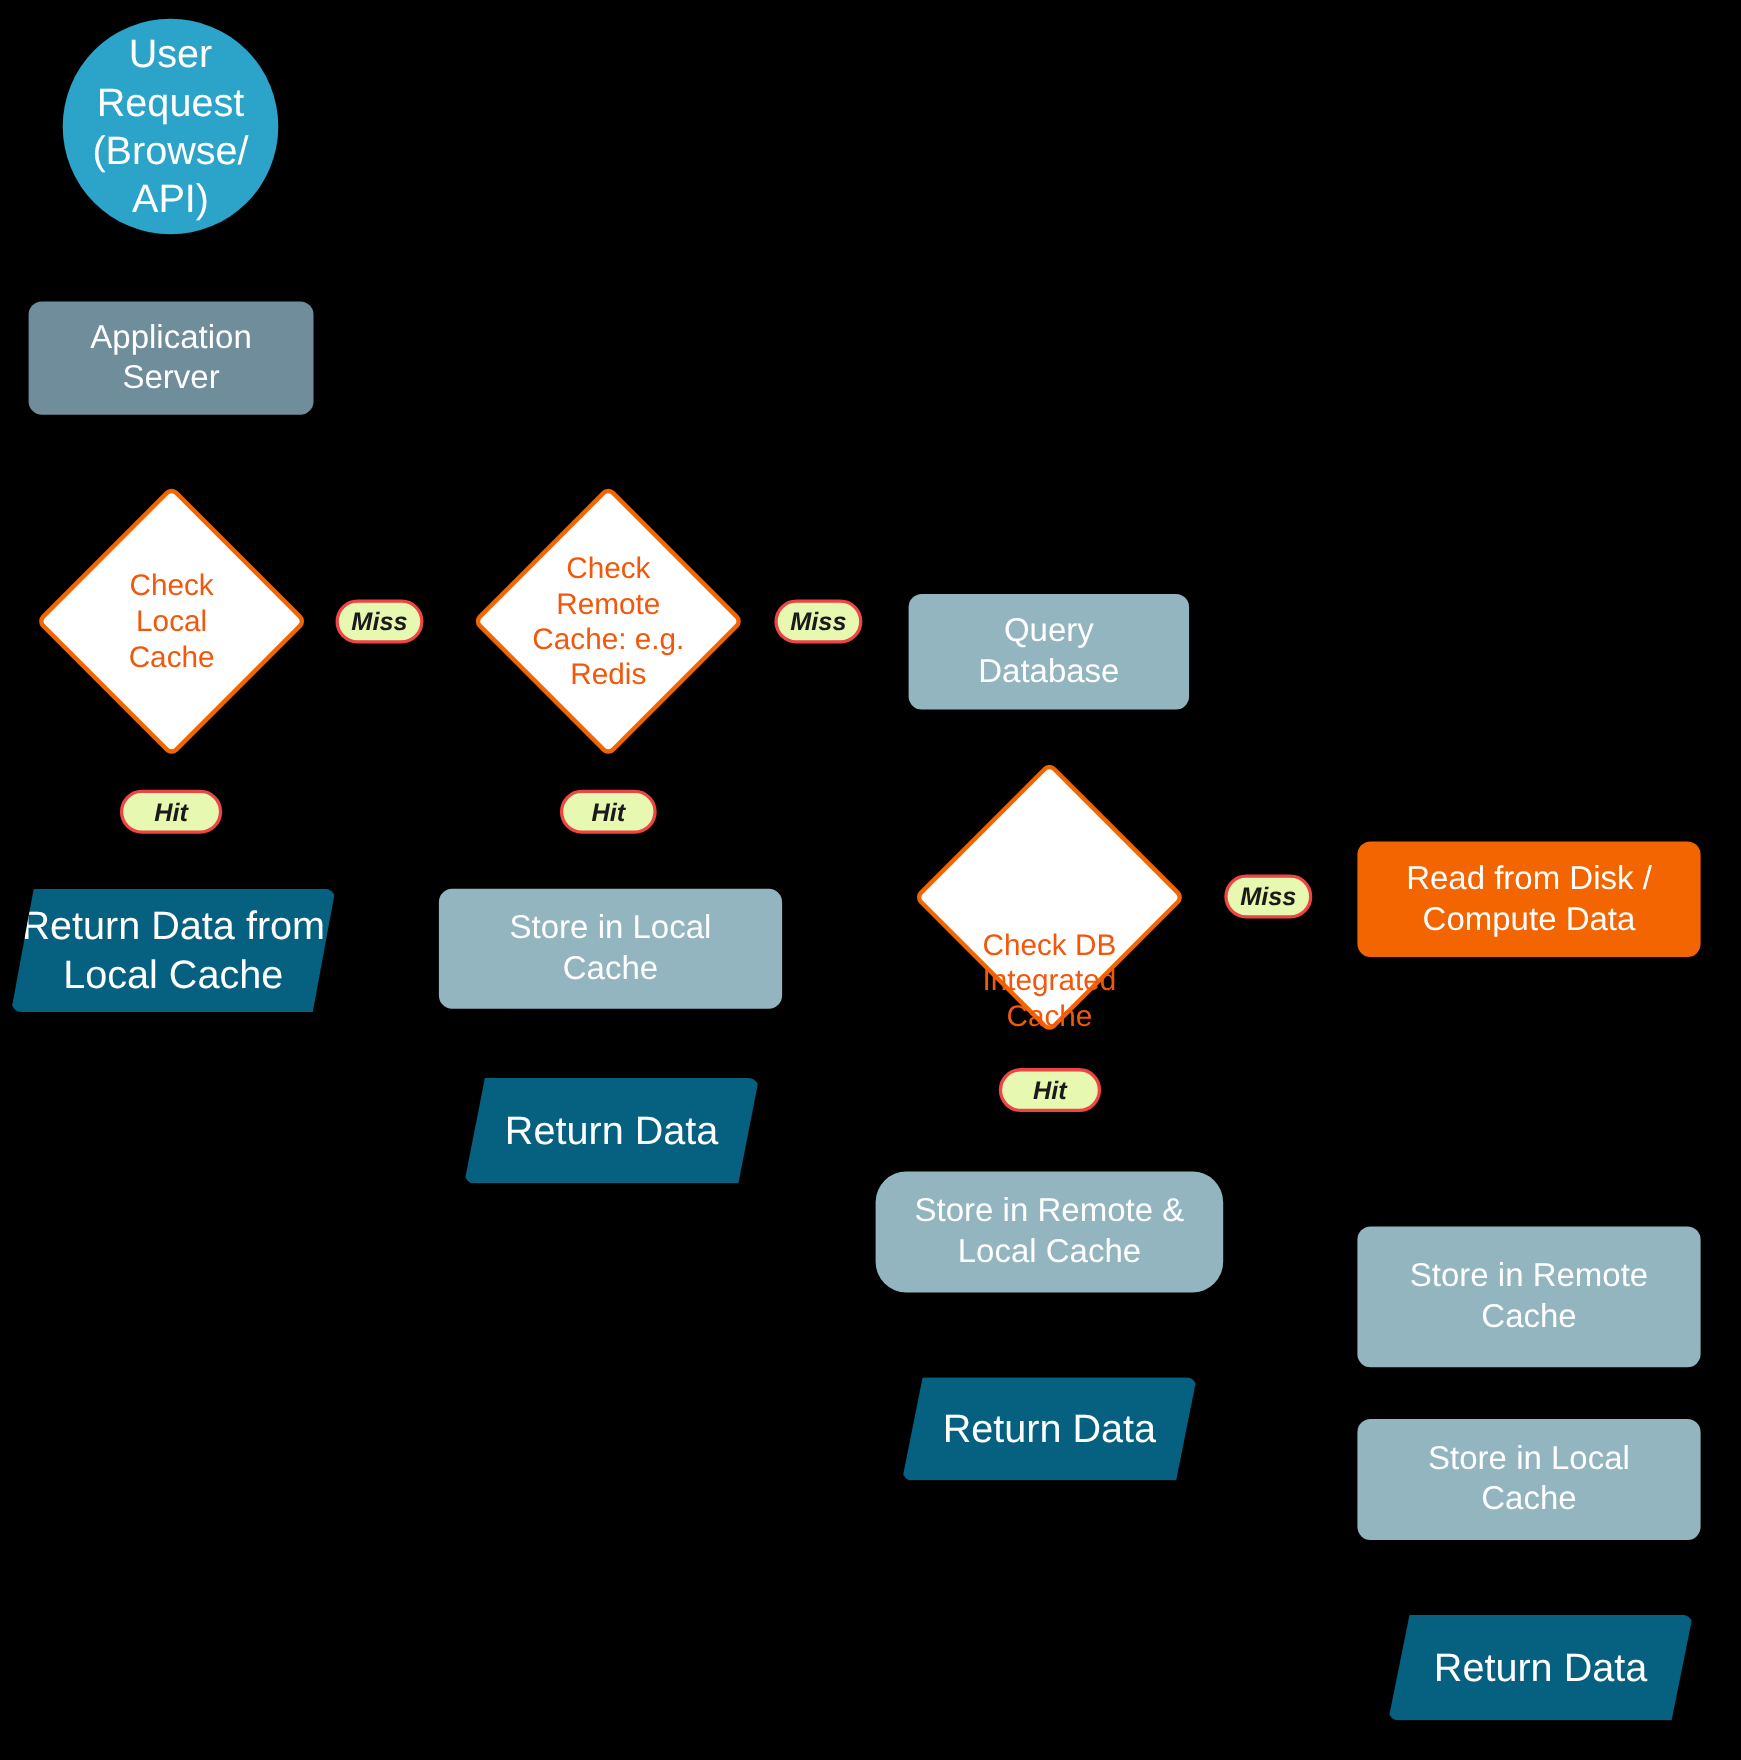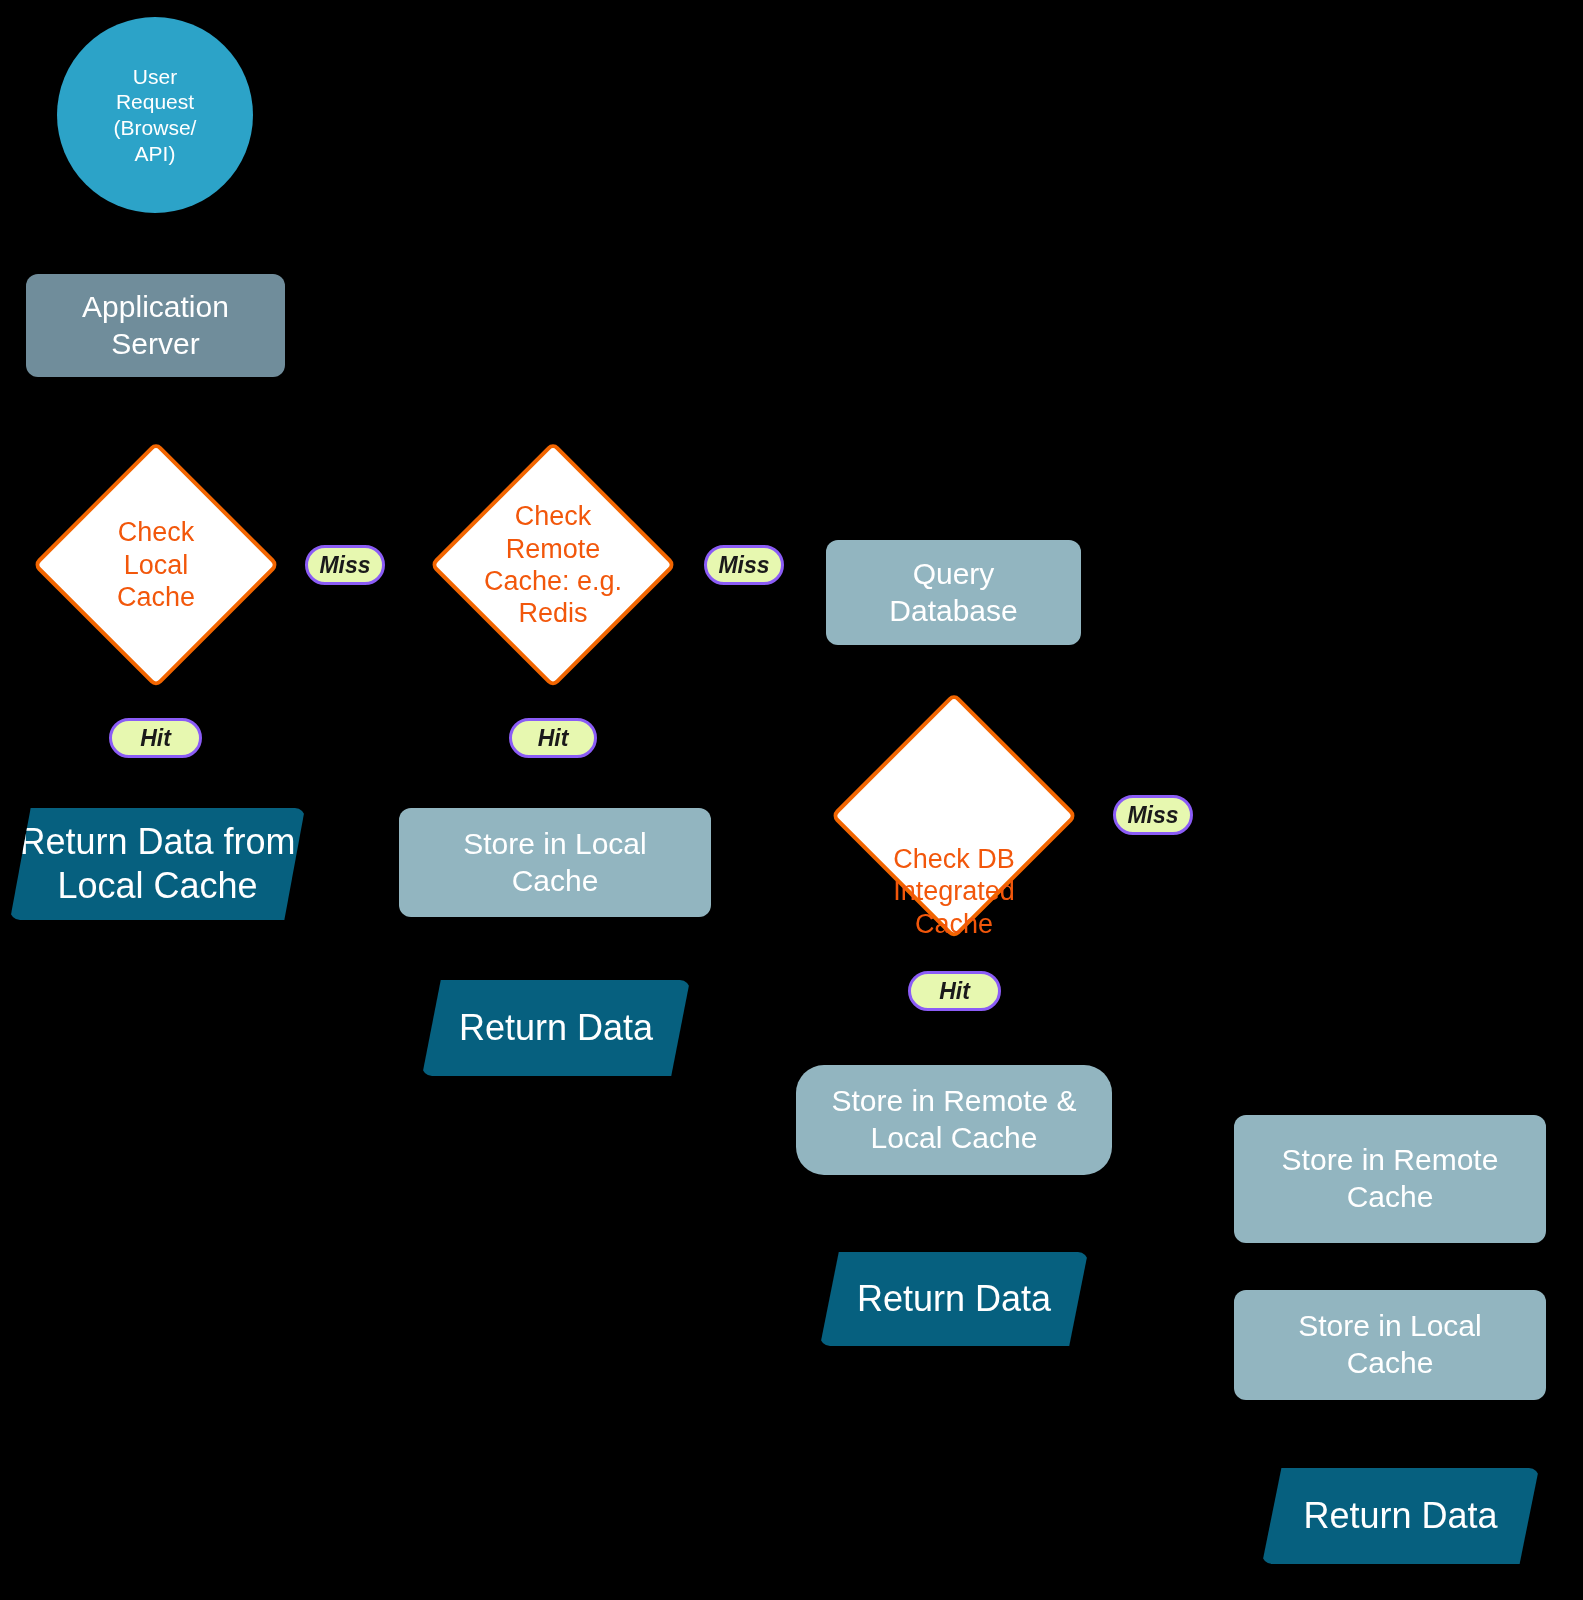--- a/index.html
+++ b/index.html
@@ -28,21 +28,21 @@
   .node .txt {
     display: block;
     white-space: pre-line;
     padding: 0 8px;
   }
 
   
   .circle {
     border-radius: 50%;
     background: #2CA3C8;
-    font-size: 21px;
+    font-size: 36px;
     align-items: center;
   }
 
   
   .rbox {
     border-radius: 12px;
     font-size: 30px;
   }
   .rbox.slate  { background: #708D9B; }
   .rbox.steel  { background: #92B5C0; }
@@ -77,21 +77,21 @@
     z-index: 2;
     color: #F2570B;
     font-size: 27px;
     line-height: 1.2;
     padding: 0;
   }
 
   
   .pill {
     background: #E7F8B0;
-    border: 3px solid #8b5cf6;
+    border: 3px solid #ef4444;
     border-radius: 999px;
     color: #1a1a1a;
     font-size: 23px;
     font-style: italic;
     font-weight: bold;
   }
 </style>
 </head>
 <body>
 
@@ -176,20 +176,24 @@
 
   <div class="node rbox steel" style="left:796px; top:1065px; width:316px; height:110px;border-radius:28px;">
     <span class="txt">Store in Remote &amp;
 Local Cache</span>
   </div>
 
   <div class="node para" style="left:820px; top:1252px; width:268px; height:94px;">
     <span class="txt">Return Data</span>
   </div>
 
+  <div class="node rbox orange" style="left:1234px; top:765px; width:312px; height:105px;">
+    <span class="txt">Read from Disk /
+Compute Data</span>
+  </div>
 
 
   <div class="node rbox steel" style="left:1234px; top:1115px; width:312px; height:128px;">
     <span class="txt">Store in Remote
 Cache</span>
   </div>
 
   <div class="node rbox steel" style="left:1234px; top:1290px; width:312px; height:110px;">
     <span class="txt">Store in Local
 Cache</span>

